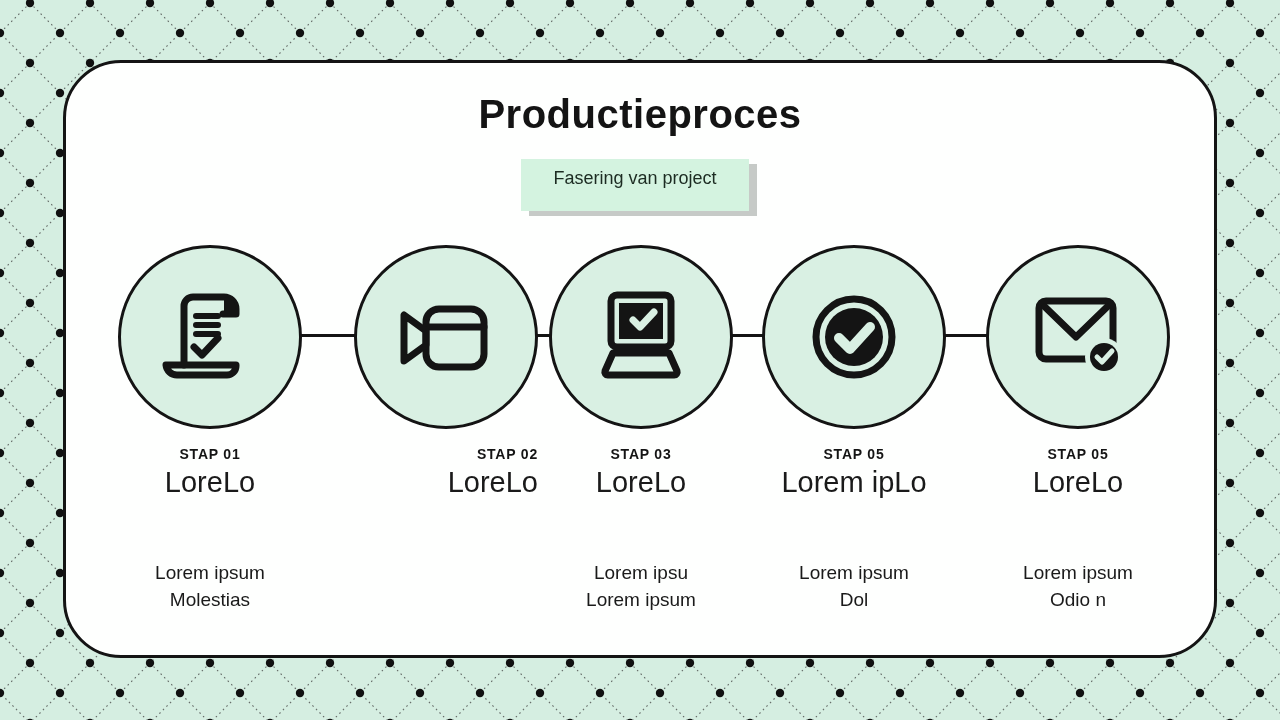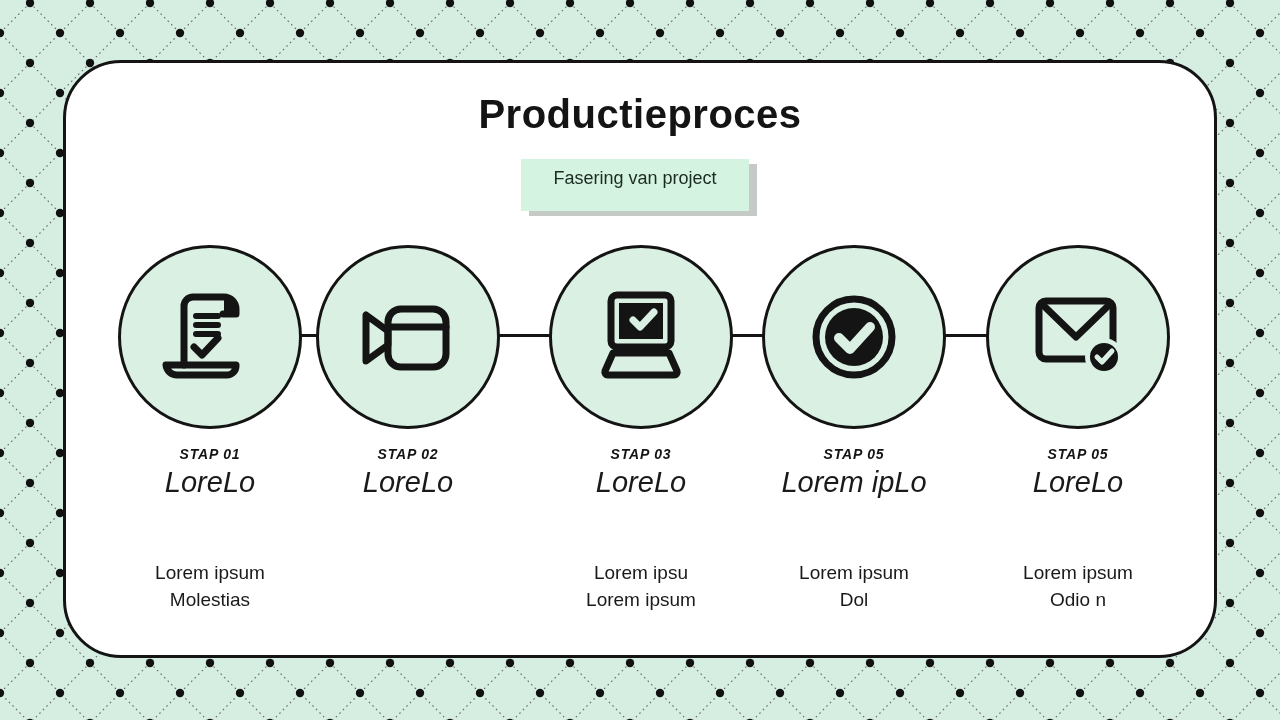--- a/index.html
+++ b/index.html
@@ -13,26 +13,26 @@
   .title{position:absolute;top:29px;left:0;right:0;text-align:center;margin:0;
          font-size:40px;font-weight:700;letter-spacing:.5px;color:var(--ink,#141414);}
   .badge{position:absolute;top:96px;left:50%;transform:translateX(-50%);margin-left:-5px;
          width:228px;height:52px;line-height:38px;text-align:center;
          background:var(--badge-bg,#d4f3e0);color:var(--badge-text,#1c2b22);
          font-size:18px;box-shadow:8px 5px 0 var(--badge-shadow,#c6cac7);}
   .connector{position:absolute;top:271px;left:144px;width:868px;height:3px;
              background:var(--ink,#141414);z-index:0;}
   .step{position:absolute;top:182px;width:220px;display:flex;flex-direction:column;
         align-items:center;text-align:center;z-index:1;}
-  .step1{left:34px;} .step2{left:232px;} .step3{left:465px;justify-content:flex-end;} .step4{left:678px;} .step5{left:902px;}
+  .step1{left:34px;} .step2{left:252px;align-items:flex-end;} .step3{left:465px;justify-content:flex-end;} .step4{left:678px;} .step5{left:902px;}
   .circle{width:178px;height:178px;border-radius:50%;box-sizing:content-box;
           background:var(--circle-fill,#d9f0e3);border:3px solid var(--ink,#141414);
           display:flex;align-items:center;justify-content:center;}
-  .stap{margin-top:17px;font-size:14px;font-weight:700;letter-spacing:.8px;color:var(--ink,#141414);font-style:italic;}
-  .stitle{margin-top:3px;font-size:29px;font-weight:400;color:var(--text,#1a1a1a);line-height:34px;font-style:italic;}
+  .stap{margin-top:17px;font-size:14px;font-weight:700;letter-spacing:.8px;color:var(--ink,#141414);}
+  .stitle{margin-top:3px;font-size:29px;font-weight:400;color:var(--text,#1a1a1a);line-height:34px;}
   .sdesc{margin-top:60px;font-size:19px;line-height:27px;color:var(--text,#1a1a1a);}
   .ic{stroke:var(--ink,#141414);fill:none;stroke-width:7;stroke-linecap:round;stroke-linejoin:round;}
   .ic-thin{stroke-width:6;}
   .ic-fill{fill:var(--ink,#141414);stroke:none;}
   .ic-mint{stroke:var(--circle-fill,#d9f0e3);fill:none;stroke-linecap:round;stroke-linejoin:round;}
   .ic-mintfill{fill:var(--circle-fill,#d9f0e3);stroke:none;}
 </style>
 </head>
 <body>
 

